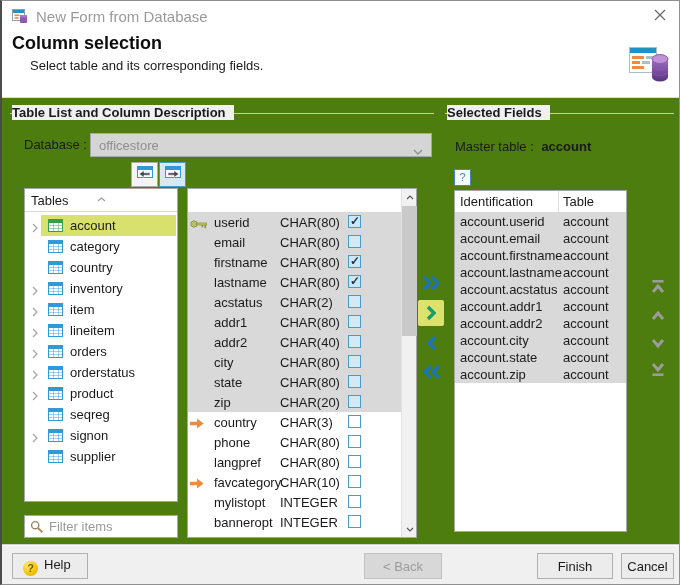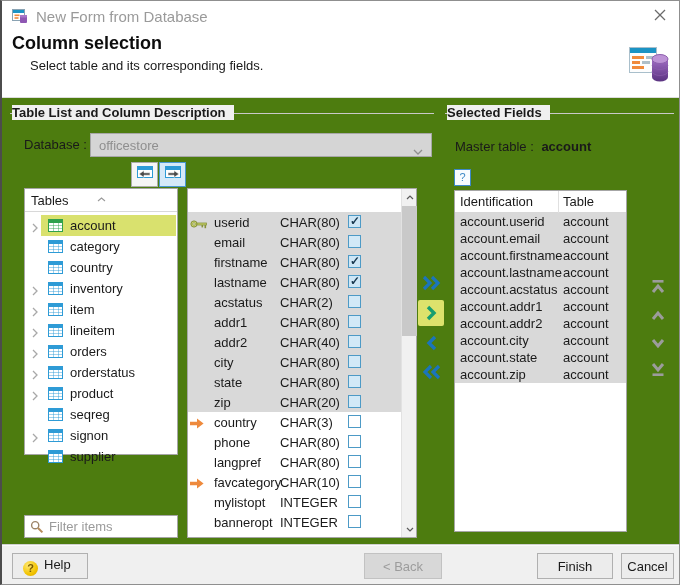--- a/index.html
+++ b/index.html
@@ -26,21 +26,21 @@
   .lbl{position:absolute;}
   
   .combo{position:absolute;left:88px;top:35px;width:342px;height:24px;background:#d5d5d5;border:1px solid #a7a7a7;}
   .combo .val{position:absolute;left:8px;top:4px;color:#8f8f8f;}
   .combo .chev{position:absolute;right:8px;top:9px;}
   
   .tb-btn{position:absolute;width:27px;height:25px;border:1px solid #ababab;background:#f5f5f5;display:flex;align-items:center;justify-content:center;cursor:pointer;}
   .tb-btn.active{background:#d5e9f8;border-color:#4a98d2;}
   
   .panel{position:absolute;background:#fff;border:1px solid #a6a6a6;}
-  .tables-panel{left:22px;top:90px;width:154px;height:267px;}
+  .tables-panel{left:22px;top:90px;width:154px;height:314px;}
   .tables-hdr{position:absolute;left:0;top:0;right:0;height:23px;border-bottom:1px solid #d8d8d8;}
   .tables-hdr .cap{position:absolute;left:6px;top:4px;}
   .tables-hdr .sort{position:absolute;left:72px;top:1px;}
   .tree-row{position:absolute;left:0;width:152px;height:21px;cursor:pointer;}
   .tree-row .hl{position:absolute;left:16px;right:1px;top:0;height:21px;background:#d9e16e;}
   .tree-row .exp{position:absolute;left:7px;top:6px;}
   .tree-row .ti{position:absolute;left:23px;top:4px;}
   .tree-row .nm{position:absolute;left:45px;top:3px;}
   .filter-box{position:absolute;left:22px;top:417px;width:154px;height:23px;background:#fff;border:1px solid #a6a6a6;}
   .filter-box svg{position:absolute;left:5px;top:4px;}

